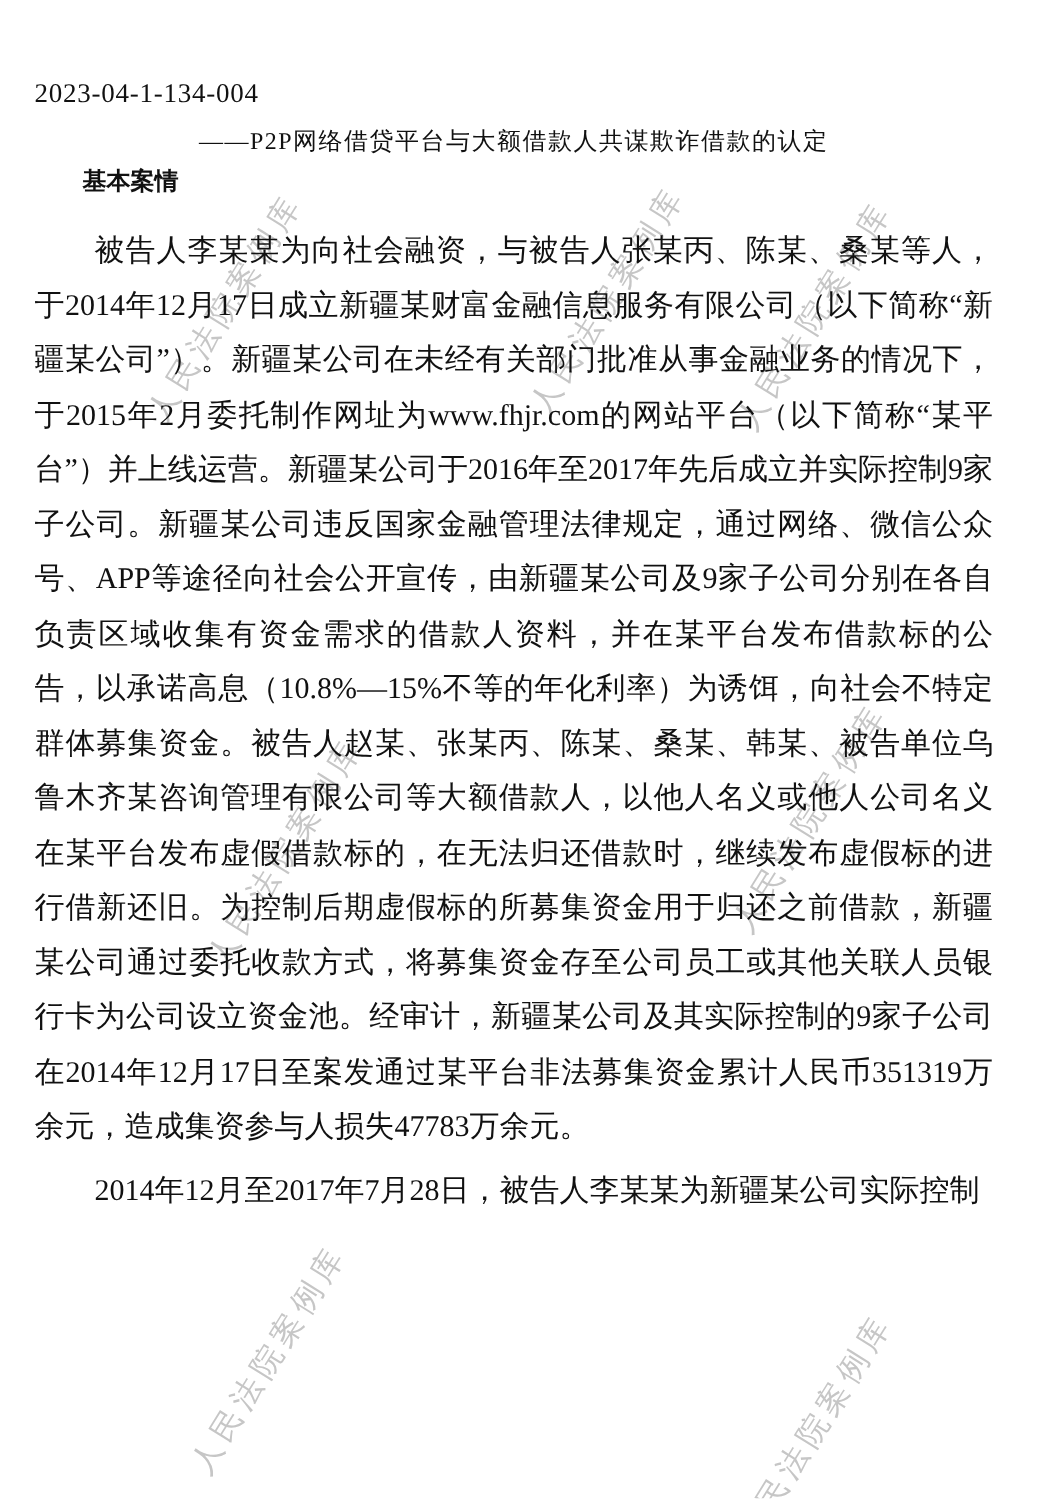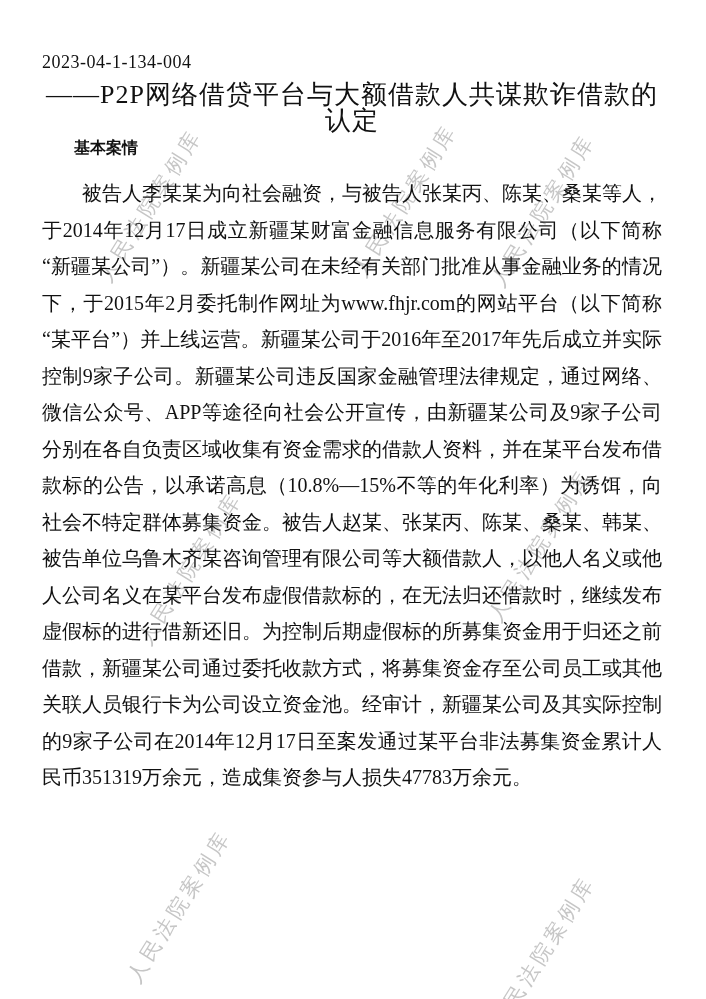--- a/index.html
+++ b/index.html
@@ -28,40 +28,40 @@
     font-family: "Liberation Serif", "DejaVu Serif", serif;
     font-size: 21px;
     letter-spacing: 4px;
     white-space: nowrap;
     user-select: none;
   }
   
   .content {
     position: relative;
     z-index: 1;
-    padding: 0 44px 0 42px;
+    padding: 0 44px 0 23px;
   }
   .case-number {
     margin-top: 51px;
     font-size: 18px;
     line-height: 22px;
     letter-spacing: 0.5px;
   }
   .doc-title {
     margin: 14px 0 0 0;
     font-family: "Liberation Sans", "DejaVu Sans", sans-serif;
     font-weight: 700;
     font-size: 23px;
     line-height: 30px;
     text-align: center;
     letter-spacing: 0.5px;
   }
   .doc-subtitle {
     margin-top: 9px;
-    font-size: 26px;
+    font-size: 16px;
     line-height: 26px;
     text-align: center;
     font-weight: 500;
     letter-spacing: 1px;
   }
   .keywords {
     margin-top: 41px;
     font-size: 19px;
     line-height: 36.5px;
     text-indent: 2em;
@@ -122,17 +122,18 @@
     <div class="case-number">2023-04-1-134-004</div>
 
 
     <div class="doc-subtitle">——P2P网络借贷平台与大额借款人共谋欺诈借款的认定</div>
 
 
     <h2 class="section-heading">基本案情</h2>
 
     <p class="body-paragraph">被告人李某某为向社会融资，与被告人张某丙、陈某、桑某等人，于2014年12月17日成立新疆某财富金融信息服务有限公司（以下简称“新疆某公司”）。新疆某公司在未经有关部门批准从事金融业务的情况下，于2015年2月委托制作网址为www.fhjr.com的网站平台（以下简称“某平台”）并上线运营。新疆某公司于2016年至2017年先后成立并实际控制9家子公司。新疆某公司违反国家金融管理法律规定，通过网络、微信公众号、APP等途径向社会公开宣传，由新疆某公司及9家子公司分别在各自负责区域收集有资金需求的借款人资料，并在某平台发布借款标的公告，以承诺高息（10.8%—15%不等的年化利率）为诱饵，向社会不特定群体募集资金。被告人赵某、张某丙、陈某、桑某、韩某、被告单位乌鲁木齐某咨询管理有限公司等大额借款人，以他人名义或他人公司名义在某平台发布虚假借款标的，在无法归还借款时，继续发布虚假标的进行借新还旧。为控制后期虚假标的所募集资金用于归还之前借款，新疆某公司通过委托收款方式，将募集资金存至公司员工或其他关联人员银行卡为公司设立资金池。经审计，新疆某公司及其实际控制的9家子公司在2014年12月17日至案发通过某平台非法募集资金累计人民币351319万余元，造成集资参与人损失47783万余元。</p>
 
+    <p class="body-paragraph">2014年12月至2017年7月28日，被告人李某某为新疆某公司实际控制</p>
 
   </div>
 
 
 </div>
 
 </body></html>

